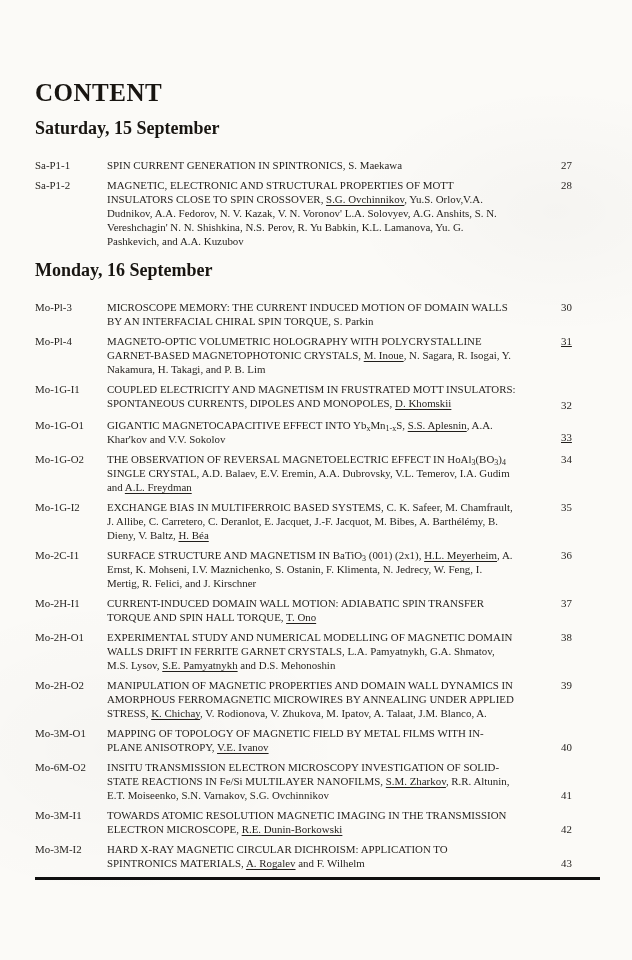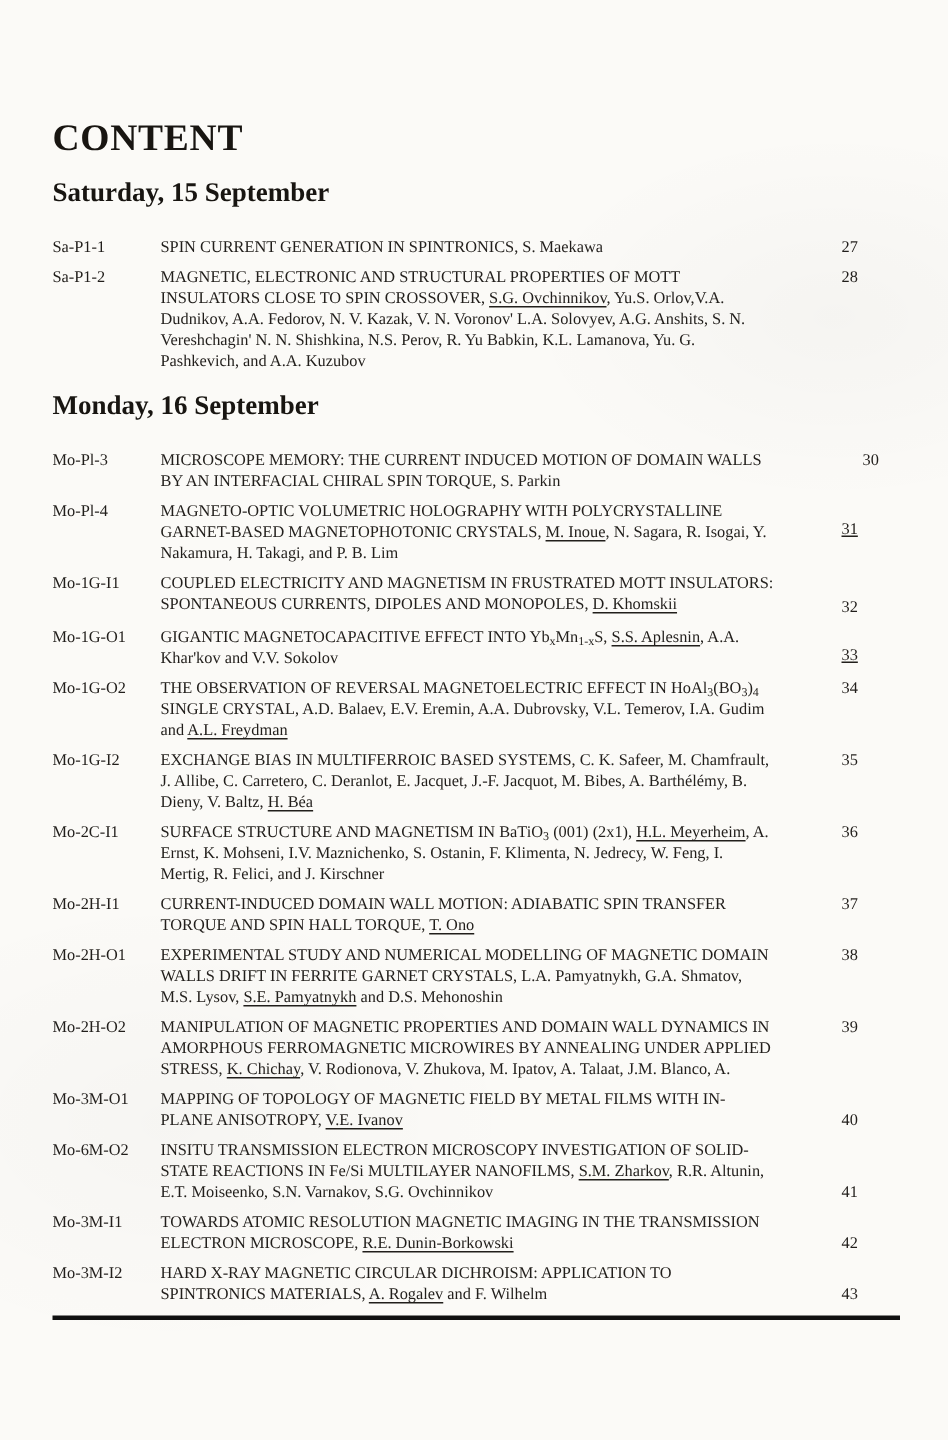--- a/index.html
+++ b/index.html
@@ -68,30 +68,30 @@
         </div>
         <div class="section">
           <div class="section-heading">Monday, 16 September</div>
           <div class="entries">
             <div class="entry">
               <span class="code">Mo-Pl-3</span>
               <div class="title">
                 <div class="line"><span>MICROSCOPE MEMORY: THE CURRENT INDUCED MOTION OF DOMAIN WALLS</span></div>
                 <div class="line"><span>BY AN INTERFACIAL CHIRAL SPIN TORQUE, S. Parkin</span></div>
               </div>
-              <span class="page-num" style="margin-top: 0px; text-align: center;">30</span>
+              <span class="page-num" style="margin-top: 0px;">30</span>
             </div>
             <div class="entry">
               <span class="code">Mo-Pl-4</span>
               <div class="title">
                 <div class="line"><span>MAGNETO-OPTIC VOLUMETRIC HOLOGRAPHY WITH POLYCRYSTALLINE</span></div>
                 <div class="line"><span>GARNET-BASED MAGNETOPHOTONIC CRYSTALS, </span><span class="u">M. Inoue</span><span>, N. Sagara, R. Isogai, Y.</span></div>
                 <div class="line"><span>Nakamura, H. Takagi, and P. B. Lim</span></div>
               </div>
-              <span class="page-num" style="margin-top: 12px; text-decoration: underline;">31</span>
+              <span class="page-num" style="margin-top: 0px; text-decoration: underline;">31</span>
             </div>
             <div class="entry">
               <span class="code">Mo-1G-I1</span>
               <div class="title">
                 <div class="line"><span>COUPLED ELECTRICITY AND MAGNETISM IN FRUSTRATED MOTT INSULATORS:</span></div>
                 <div class="line"><span>SPONTANEOUS CURRENTS, DIPOLES AND MONOPOLES, </span><span class="u">D. Khomskii</span></div>
               </div>
               <span class="page-num" style="margin-top: 16px;">32</span>
             </div>
             <div class="entry">

